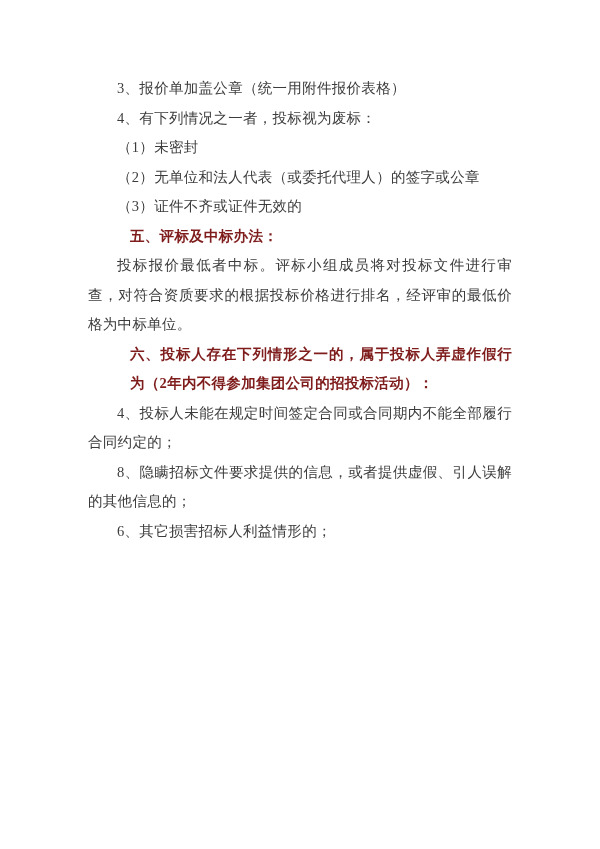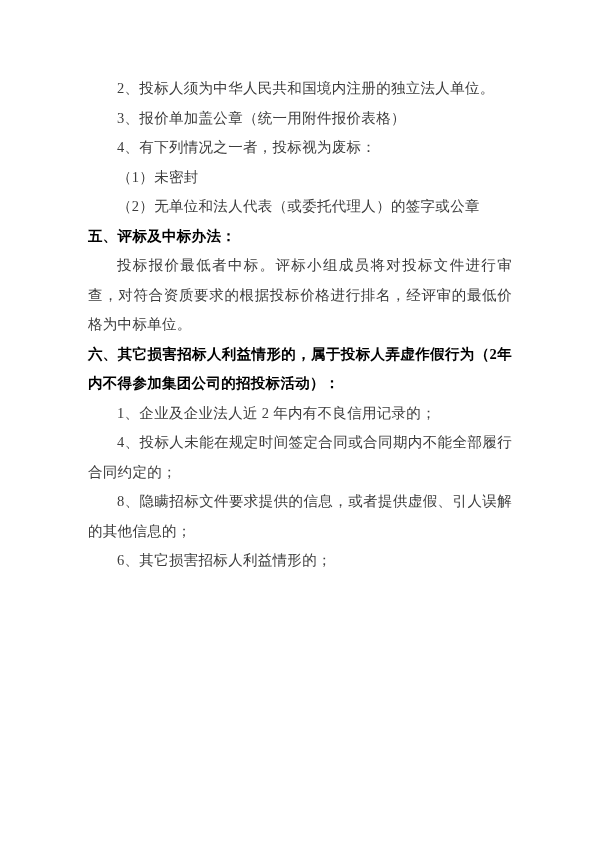--- a/index.html
+++ b/index.html
@@ -28,34 +28,34 @@
   }
   .para {
     margin: 0;
     padding: 0;
   }
   .indent {
     text-indent: 2em;
   }
   .bold {
     font-weight: bold;
-    color: #000000;
+    color: #7f1d1d;
+    margin-left: 42px;
   }
 </style>
 </head>
 <body>
 
 <div class="page">
   <div class="content">
-    <p class="para indent">2、投标人须为中华人民共和国境内注册的独立法人单位。</p>
     <p class="para indent">3、报价单加盖公章（统一用附件报价表格）</p>
     <p class="para indent">4、有下列情况之一者，投标视为废标：</p>
     <p class="para indent">（1）未密封</p>
     <p class="para indent">（2）无单位和法人代表（或委托代理人）的签字或公章</p>
+    <p class="para indent">（3）证件不齐或证件无效的</p>
     <p class="para bold">五、评标及中标办法：</p>
     <p class="para indent">投标报价最低者中标。评标小组成员将对投标文件进行审查，对符合资质要求的根据投标价格进行排名，经评审的最低价格为中标单位。</p>
-    <p class="para bold">六、其它损害招标人利益情形的，属于投标人弄虚作假行为（2年内不得参加集团公司的招投标活动）：</p>
-    <p class="para indent">1、企业及企业法人近 2 年内有不良信用记录的；</p>
+    <p class="para bold">六、投标人存在下列情形之一的，属于投标人弄虚作假行为（2年内不得参加集团公司的招投标活动）：</p>
     <p class="para indent">4、投标人未能在规定时间签定合同或合同期内不能全部履行合同约定的；</p>
     <p class="para indent">8、隐瞒招标文件要求提供的信息，或者提供虚假、引人误解的其他信息的；</p>
     <p class="para indent">6、其它损害招标人利益情形的；</p>
   </div>
 </div>
 
 </body></html>

